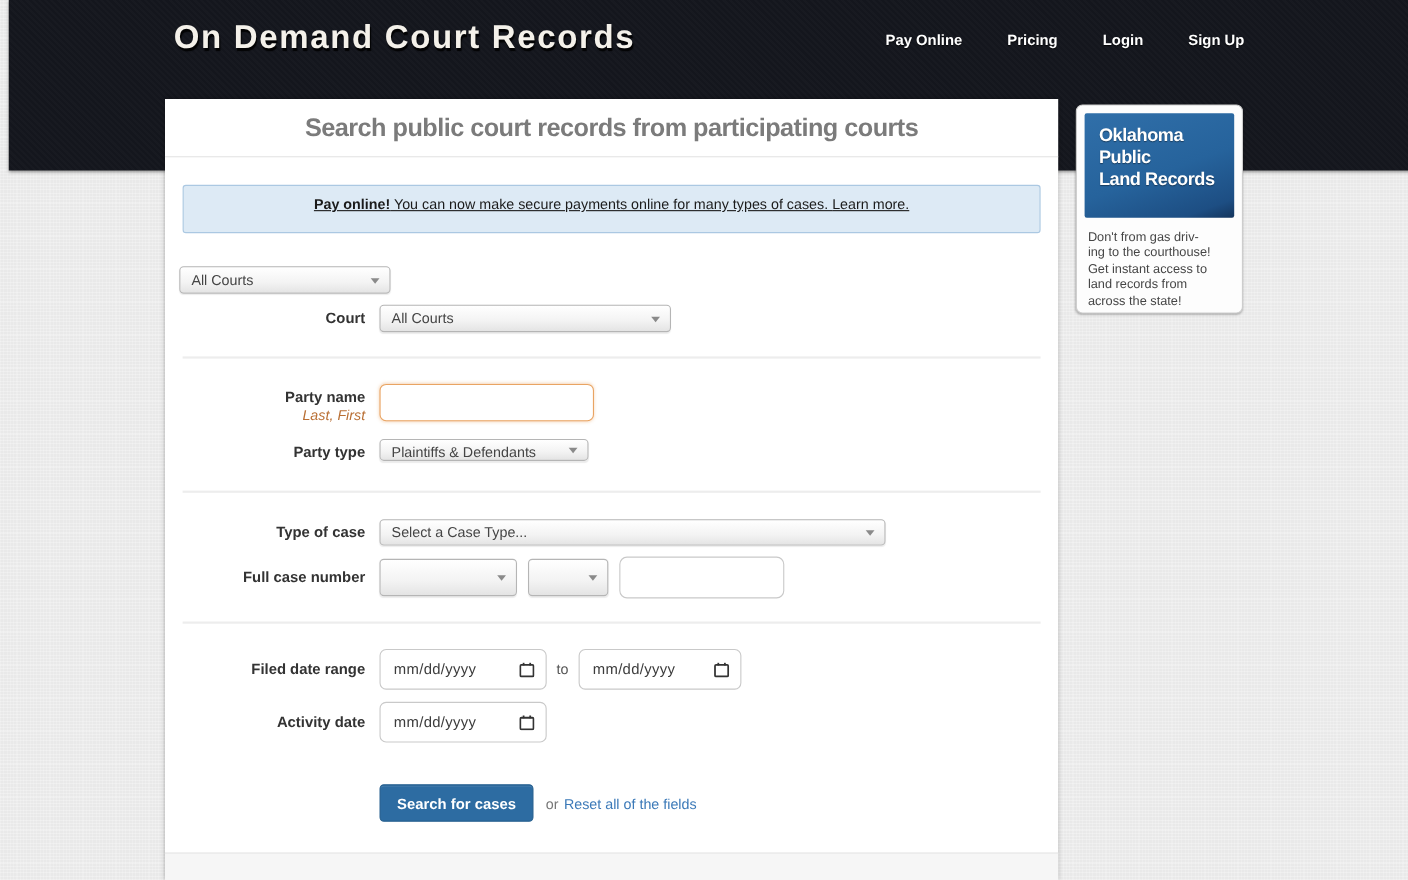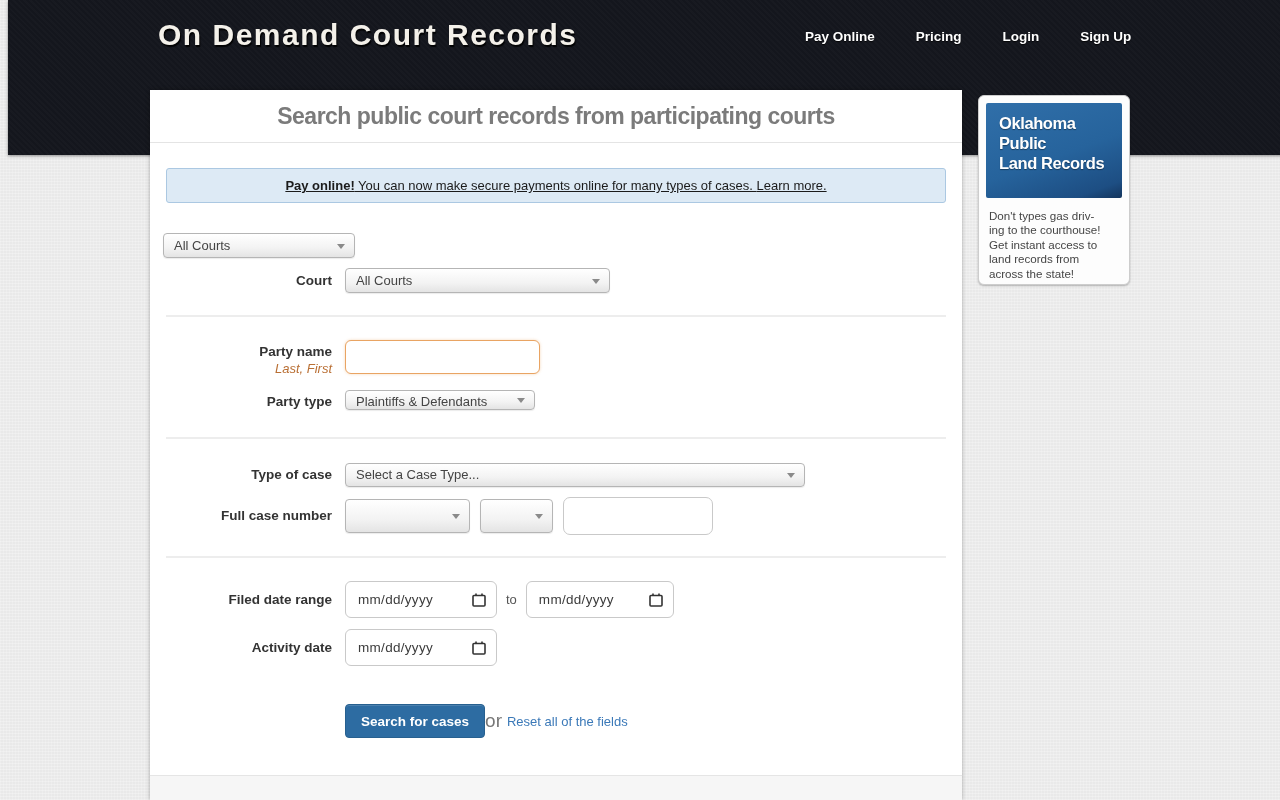--- a/index.html
+++ b/index.html
@@ -44,21 +44,21 @@
     color:#7b7b7b; border-bottom:1px solid #e4e4e4;
     font-stretch:condensed;
   }
   .card-footer-strip {
     position:absolute; left:0; top:685px; width:100%; height:25px;
     background:#f6f6f6; border-top:1px solid #e5e5e5;
   }
 
   
   .banner {
-    display:block; margin:25px 16px 0 16px; height:35px; line-height:33px;
+    display:block; margin:25px 16px 0 16px; height:44px; line-height:33px;
     background:#ddeaf5; border:1px solid #abc8e2; border-radius:3px;
     text-align:center; font-size:13px; color:#1b1b1b;
     text-decoration:underline; cursor:pointer;
   }
   .banner b { font-weight:bold; }
 
   
   .row { display:flex; align-items:flex-start; }
   .lbl {
     width:182px; flex:none; text-align:right;
@@ -128,21 +128,21 @@
   .df-1 { width:152px; } .df-2 { width:148px; } .df-3 { width:152px; }
   .to-sep { margin:0 9px; font-size:13px; color:#555; }
 
   
   .btn-search {
     height:34px; padding:0 15px; border:1px solid #27608f; border-radius:4px;
     background:#2d6ca2; color:#fff; font-size:13.5px; font-weight:bold;
     font-family:"Liberation Sans", sans-serif; cursor:pointer;
     box-shadow:inset 0 1px 0 rgba(255,255,255,.15);
   }
-  .or-txt { margin-left:0; font-size:19px; color:#777; }
+  .or-txt { margin-left:11px; font-size:13px; color:#777; }
   .reset-link { margin-left:5px; font-size:13px; color:#3b79b8; text-decoration:none; cursor:pointer; }
 
   
   .side-ad {
     position:absolute; left:978px; top:95px; width:152px; height:190px;
     background:#fdfdfd; border:1px solid #cdcdcd; border-radius:6px;
     box-shadow:0 1px 2px rgba(0,0,0,.25); padding:7px; cursor:pointer;
   }
   .ad-img {
     width:100%; height:95px; border-radius:2px;
@@ -285,19 +285,19 @@
   <div class="card-footer-strip"></div>
 </div>
 
 <div class="side-ad">
   <div class="ad-img">
     <span>Oklahoma</span>
     <span>Public</span>
     <span>Land Records</span>
   </div>
   <div class="ad-desc">
-    <span>Don't types gas driv-</span>
+    <span>Don't from gas driv-</span>
     <span>ing to the courthouse!</span>
     <span>Get instant access to</span>
     <span>land records from</span>
     <span>across the state!</span>
   </div>
 </div>
 
 </body></html>

